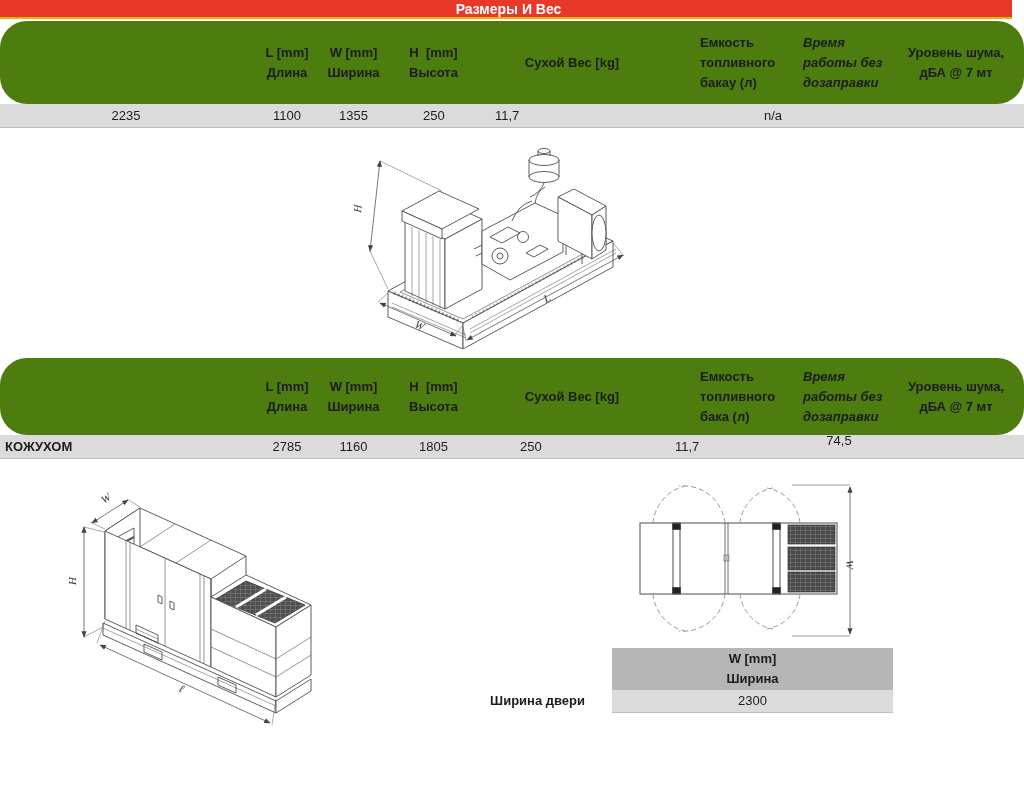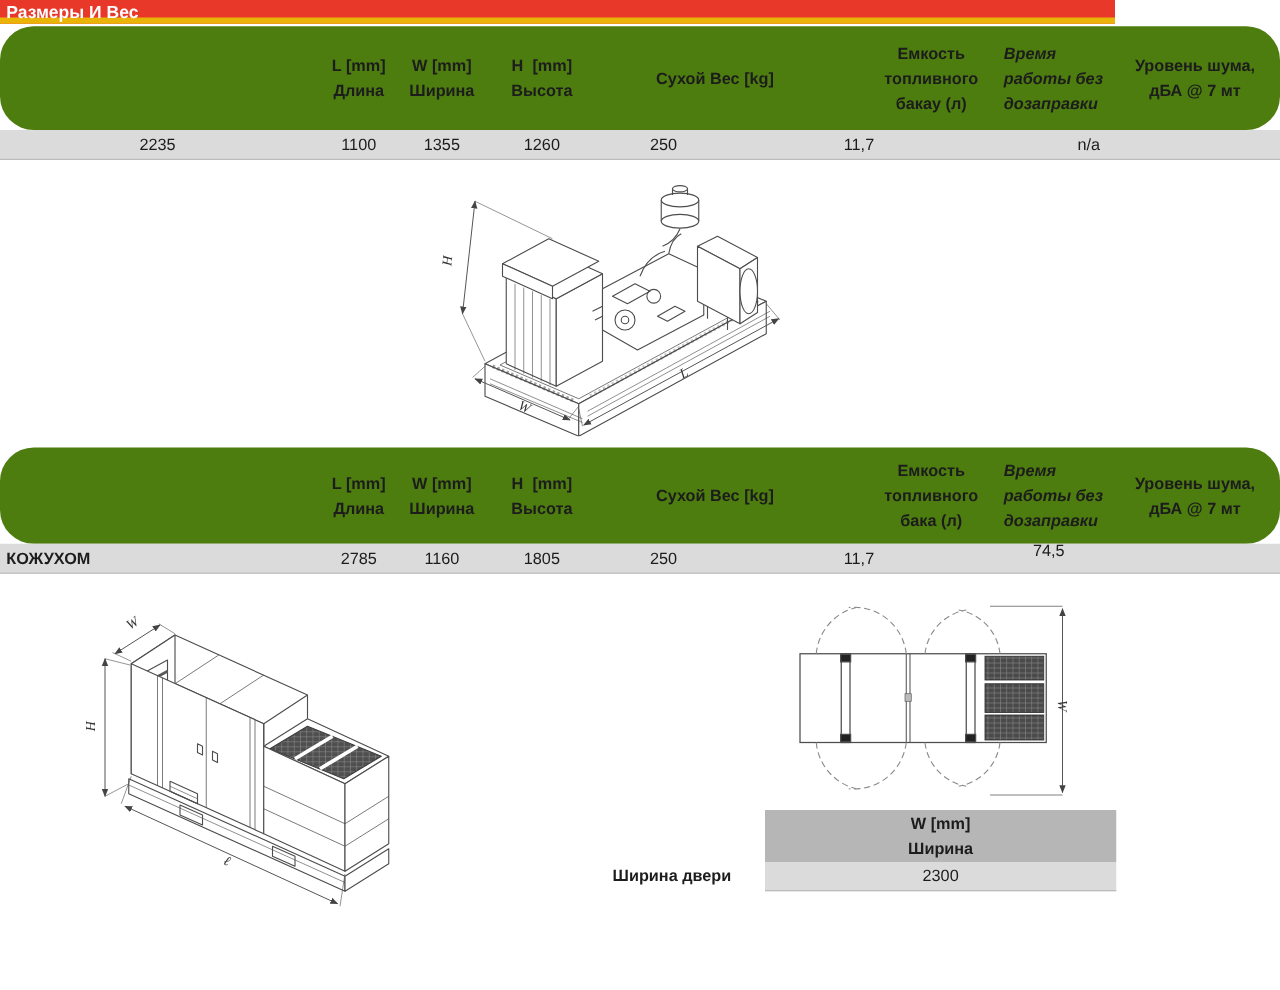--- a/index.html
+++ b/index.html
@@ -1,34 +1,34 @@
 <!DOCTYPE html>
 <html><head>
 <meta charset="utf-8">
 <style>
   html,body{margin:0;padding:0;background:#fff;}
   #page{position:relative;width:1024px;height:792px;background:#ffffff;overflow:hidden;
         font-family:"Liberation Sans","DejaVu Sans",sans-serif;color:#1c1c1c;}
 
   
-  .titlebar{position:absolute;top:0;left:0;width:892px;height:19px;background:#e8382a;
-            border-bottom:5px solid #eab308;box-sizing:border-box;color:#fff;font-weight:bold;
-            font-size:14px;line-height:18px;padding-left:5px;}
+  .titlebar{position:absolute;top:0;left:0;width:1012px;height:19px;background:#e8382a;
+            border-bottom:2px solid #eab308;box-sizing:border-box;color:#fff;font-weight:bold;
+            font-size:14px;line-height:18px;padding-left:5px;text-align:center;}
 
   
   .spec-table{position:absolute;left:0;width:1024px;}
   .thead,.trow{display:grid;grid-template-columns:252px 70px 63px 97px 180px 128px 98px 136px;}
   .thead{background:#4d7c0f;border-radius:27px;}
   .t-open .thead{height:83px;}
   .t-canopy .thead{height:77px;}
   .cell{display:flex;flex-direction:column;justify-content:center;align-items:center;
         font-size:13px;font-weight:bold;line-height:20px;}
   .cell span{white-space:pre;}
   .left3{align-items:flex-start;}
-  .fuel{padding-left:38px;box-sizing:border-box;align-items:center;}
+  .fuel{padding-left:38px;box-sizing:border-box;}
   .time{padding-left:13px;box-sizing:border-box;font-style:italic;}
   .trow{height:23px;background:#dcdbdb;border-bottom:1px solid #bdbdbd;}
   .trow .cell{flex-direction:row;font-weight:normal;height:23px;line-height:23px;}
   .trow .rl{justify-content:flex-start;padding-left:5px;font-weight:bold;box-sizing:border-box;}
   .trow .vfuel{justify-content:flex-start;padding-left:38px;box-sizing:border-box;}
   .trow .vtime{justify-content:flex-start;padding-left:13px;box-sizing:border-box;}
   .trow .vright{justify-content:flex-end;padding-right:8px;box-sizing:border-box;}
   .trow .vup{transform:translateY(-6px);}
 
   
@@ -83,21 +83,20 @@
       </div>
       <div class="cell">
         <span>Уровень шума,</span>
         <span>дБА @ 7 мт</span>
       </div>
     </div>
     <div class="trow">
       <div class="cell">2235</div>
       <div class="cell">1100</div>
       <div class="cell">1355</div>
-      <div class="cell">1260</div>
       <div class="cell vfuel">250</div>
       <div class="cell vtime">11,7</div>
       <div class="cell vright">n/a</div>
     </div>
   </section>
 
   <svg class="draw" style="left:330px;top:133px" width="365" height="216" viewBox="0 0 365 216">
     <defs>
       <marker id="a1" viewBox="0 0 10 10" refX="9" refY="5" markerWidth="8" markerHeight="8" orient="auto-start-reverse">
         <path d="M0,1 L10,5 L0,9 z" fill="#444"></path>

